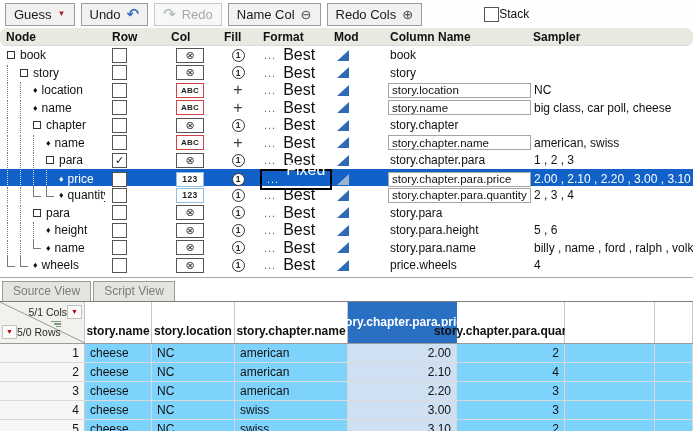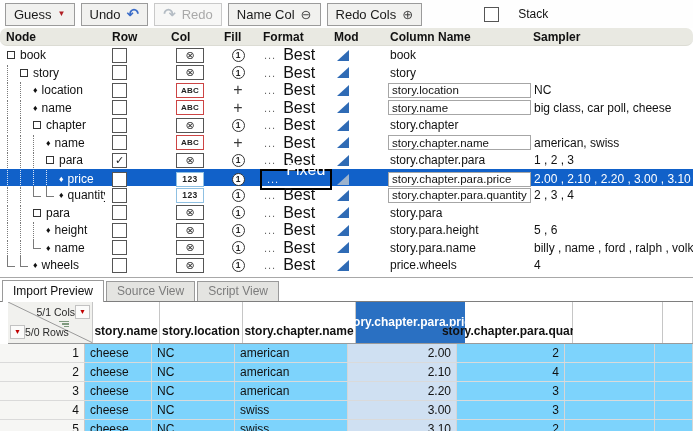--- a/index.html
+++ b/index.html
@@ -10,21 +10,21 @@
   }
   
   .toolbar{display:flex;align-items:center;height:28px;padding-left:5px;background:#fefefe;}
   .tbtn{display:flex;align-items:center;gap:6px;border:1px solid #9b9b9b;background:#f1f1ef;
     height:21px;padding:0 8px;margin-right:6px;font-size:13px;color:#1a1a1a;cursor:default;}
   .tbtn.disabled{color:#a9a9a9;border-color:#c9c9c9;background:#f7f7f6;}
   .arr-red{color:#b01e24;font-size:8px;line-height:8px;}
   .arr-undo{color:#3a6cc8;font-size:15px;font-weight:bold;line-height:14px;}
   .arr-redo{color:#b4bcc4;font-size:15px;font-weight:bold;line-height:14px;}
   .circ-op{font-size:13px;color:#444;}
-  .stack{display:flex;align-items:center;gap:19px;margin-left:56px;}
+  .stack{display:flex;align-items:center;gap:0;margin-left:56px;}
   .cbx{width:13px;height:13px;border:1px solid #555;background:#fff;flex:none;
     display:flex;align-items:center;justify-content:center;font-size:11px;line-height:11px;color:#222;}
   
   .tgrid{display:grid;grid-template-columns:105px 57px 56px 40px 72px 58px 143px 1fr;align-items:center;}
   .thead{height:17px;background:#e9e9e2;font-weight:bold;border-bottom:1px solid #dcdcd4;border-radius:7px;}
   .thead>div{padding-left:6px;white-space:nowrap;}
   .thead .h-row{padding-left:7px}.thead .h-col{padding-left:9px}.thead .h-fill{padding-left:6px}
   .thead .h-format{padding-left:5px}.thead .h-mod{padding-left:4px}
   .thead .h-colname{padding-left:2px}.thead .h-sampler{padding-left:2px}
   .trow{height:17.5px;background:#fff;}
@@ -64,21 +64,21 @@
   .sampler-cell{display:flex;align-items:center;height:100%;padding-left:3px;}
   .sampler{font-size:12px;white-space:nowrap;}
   .tree-sep{height:1px;background:#a8a8a8;margin-top:3px;}
   
   .tabbar{display:flex;align-items:flex-end;height:23px;padding-left:2px;border-bottom:1px solid #7e7e7e;background:#fff;}
   .tab{height:19px;display:flex;align-items:center;padding:0 10px;margin-right:2px;
     border:1px solid #9a9a9a;border-bottom:none;background:#e4e4e1;color:#7c7c7c;font-size:12px;}
   .tab.active{background:#fff;color:#111;margin-bottom:-1px;height:21px;z-index:2;}
   
   .pvgrid{display:grid;grid-template-columns:85px 67px 83px 113px 109px 108px 90px 1fr;}
-  .pv-header{height:41px;border-bottom:1px solid #9a9a9a;margin-left:8px;}
+  .pv-header{height:41px;border-bottom:1px solid #9a9a9a;}
   .pv-hcell{border-right:1px solid #c6c6c6;display:flex;align-items:flex-end;justify-content:center;
     text-align:center;font-weight:bold;font-size:12px;line-height:1.2;padding:0 3px 4px 3px;background:#fff;}
   .pv-hcell.selcol{background:#2a70c2;color:#fff;border-right-color:#2a70c2;align-items:center;padding-bottom:0;}
   .corner{position:relative;background:#f1f1ee;border-right:1px solid #c6c6c6;overflow:hidden;}
   .corner svg{position:absolute;left:0;top:0;}
   .c-cols{position:absolute;top:4px;right:17px;font-size:10.5px;color:#2a2a2a;}
   .c-rows{position:absolute;bottom:5px;left:17px;font-size:10.5px;color:#2a2a2a;}
   .c-btn{position:absolute;width:13px;height:12px;background:#fbfbfa;border:1px solid #c2c2c2;
     display:flex;align-items:center;justify-content:center;font-size:7px;color:#c00000;line-height:7px;}
   .c-btn.tr{top:3px;right:2px;}
@@ -532,23 +532,20 @@
       </div>
       <div class="sampler-cell">
         <div class="sampler">4</div>
       </div>
     </div>
   </div>
 
 <div class="tree-sep"></div>
 
 <div class="tabbar">
-  <div class="tab active">
-    <span>Import Preview</span>
-  </div>
   <div class="tab">
     <span>Source View</span>
   </div>
   <div class="tab">
     <span>Script View</span>
   </div>
 </div>
 
 <div class="pvgrid pv-header" id="pv-header">
   <div class="corner">

